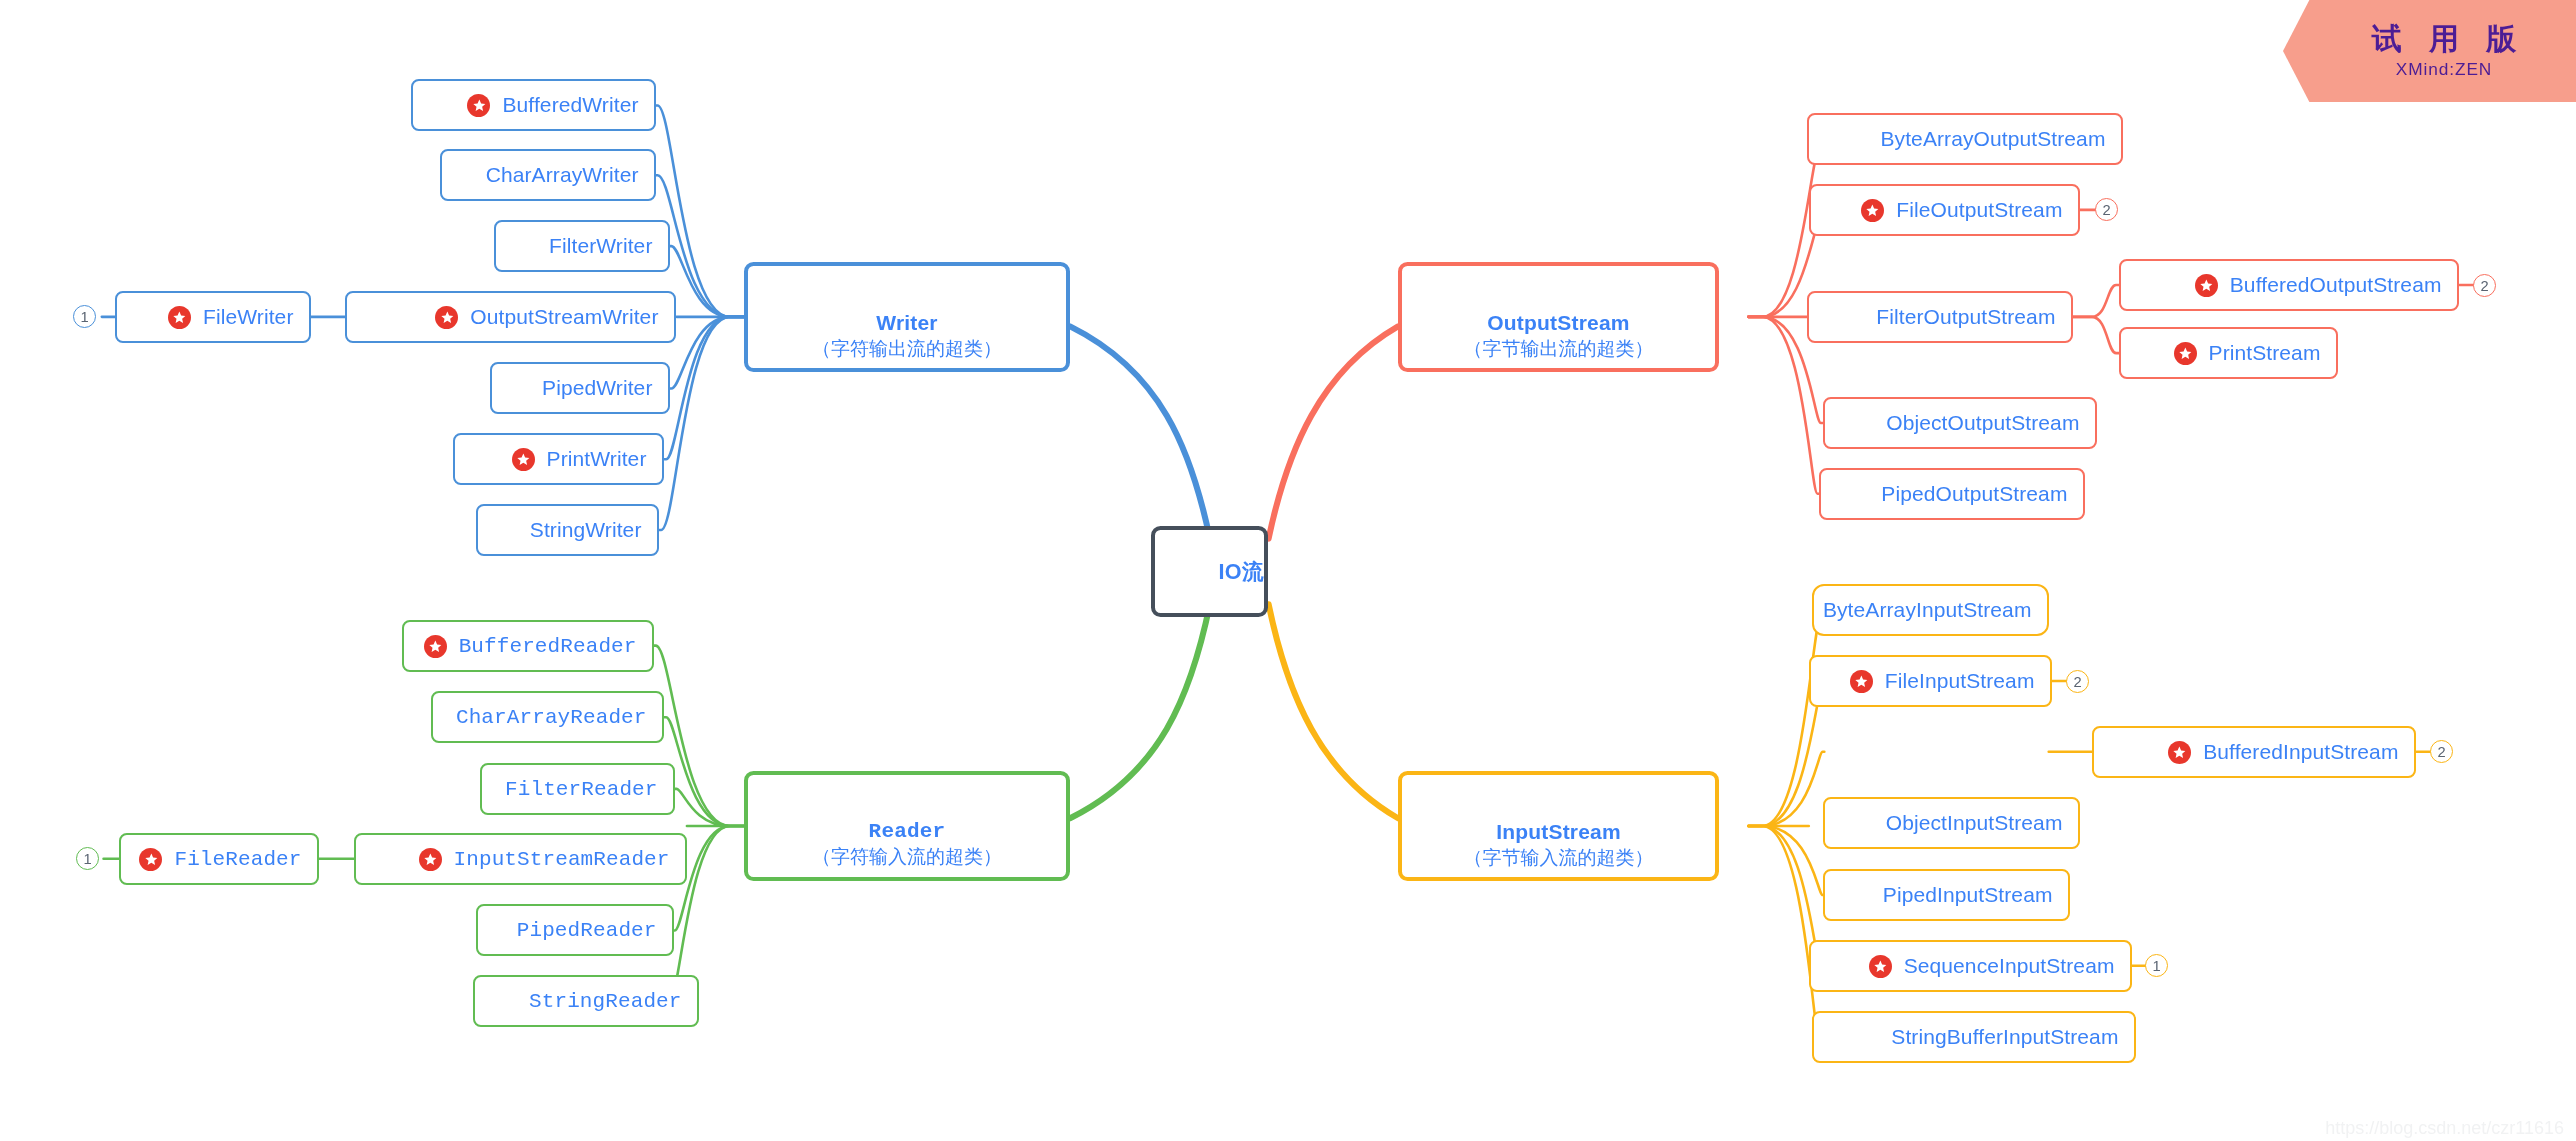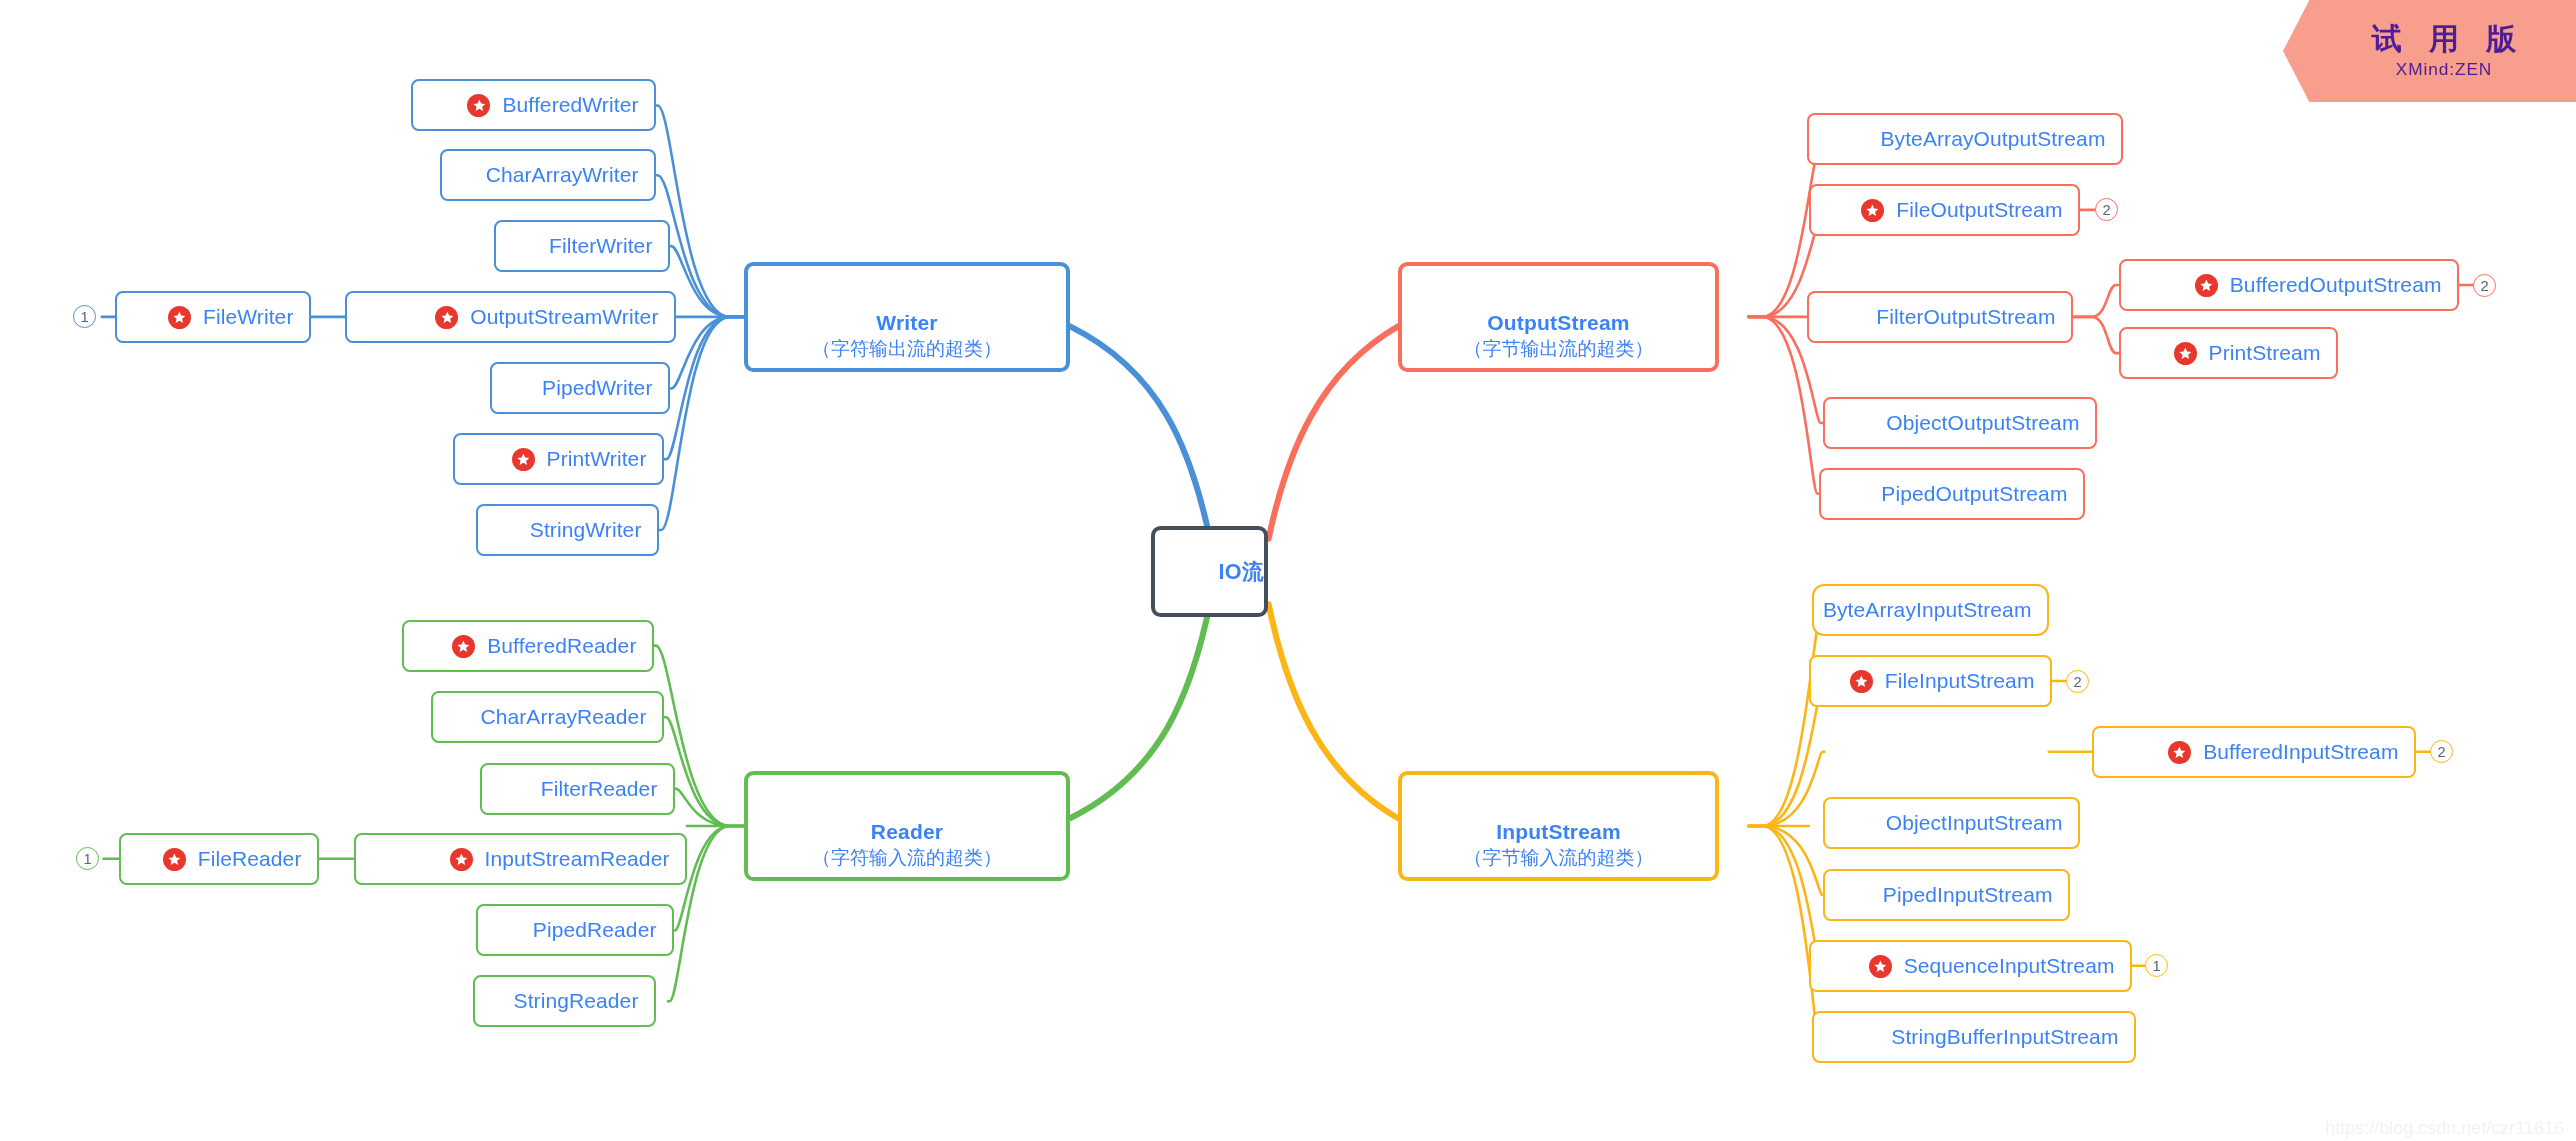--- a/index.html
+++ b/index.html
@@ -62,21 +62,21 @@
   .node.leaf {
     border-width: 2.6px;
     font-size: 21px;
     padding: 0 15.5px;
     letter-spacing: 0.1px;
   }
   .node.leaf.has-icon { padding-left: 10.4px; }
 
   
   .c-blue   { border-color: #4a90d9; }
-  .c-green  { border-color: #61bc52; }
+  .c-green  { border-color: #61bc52; font-family: Liberation Mono, monospace; }
   .c-red    { border-color: #f96f5e; }
   .c-amber  { border-color: #fbb515; }
 
   
   .star-icon {
     width: 23px; height: 23px;
     border-radius: 50%;
     background: #e8372c;
     display: inline-flex;
     align-items: center;
@@ -329,21 +329,21 @@
     <span class="label">FileReader</span>
   </div>
   <div class="badge b-green" style="left:76px; top:847px;">
     <span>1</span>
   </div>
 
   <div class="node leaf c-green" style="left:476px; top:904px; width:198px; height:52px;">
     <span class="label">PipedReader</span>
   </div>
 
-  <div class="node leaf c-green" style="left:473px; top:975px; width:183px; height:52px;">
+  <div class="node leaf c-green" style="left:473px; top:975px; width:226px; height:52px;">
     <span class="label">StringReader</span>
   </div>
 
   <div class="node main c-red" style="left:1398px; top:262px; width:321px; height:110px;">
     <span class="ttl">OutputStream</span>
     <span class="sub">（字节输出流的超类）</span>
   </div>
 
   <div class="node leaf c-red" style="left:1807px; top:113px; width:316px; height:52px;">
     <span class="label">ByteArrayOutputStream</span>

